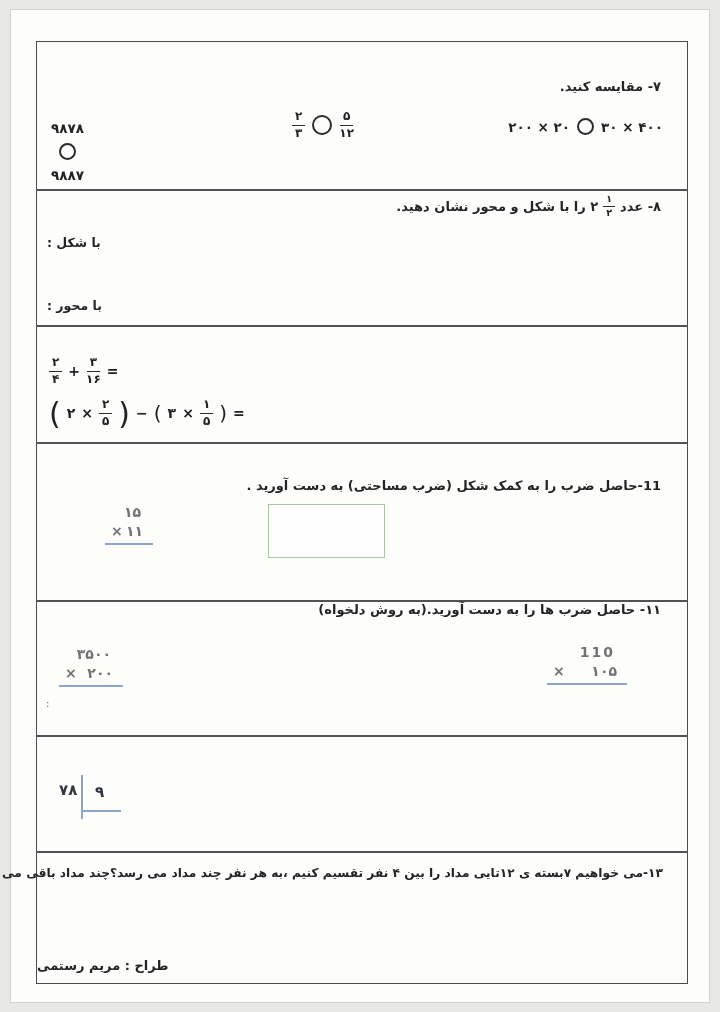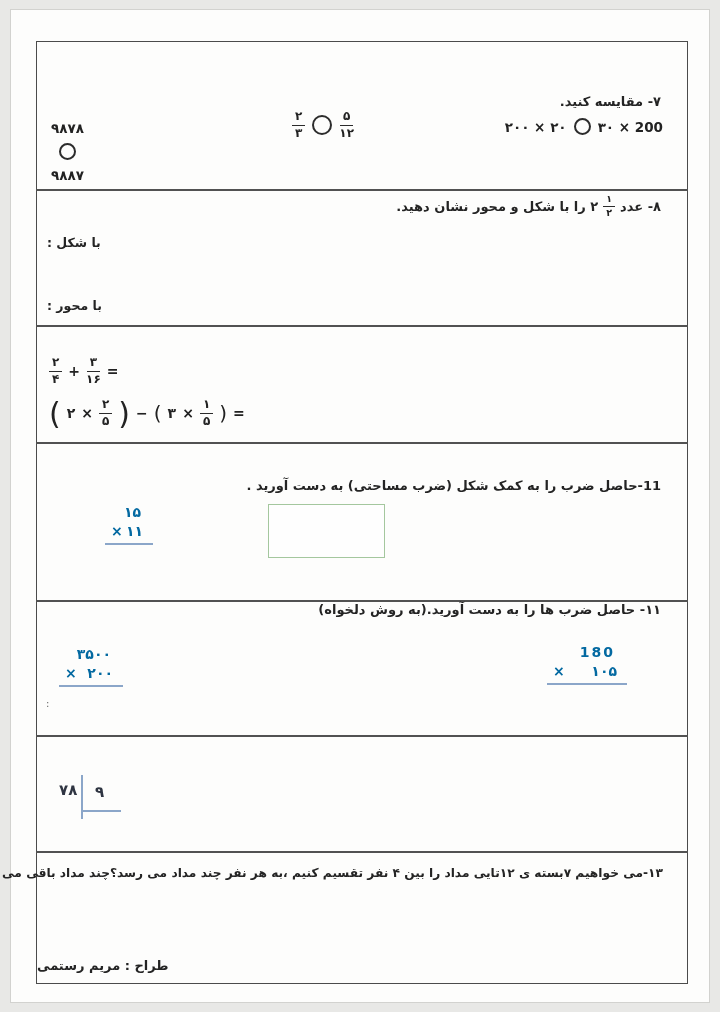--- a/index.html
+++ b/index.html
@@ -44,47 +44,47 @@
             font-size:13px; font-weight:bold; color:#242424; white-space:nowrap; }
   .q8line .frac { font-size:9.5px; font-weight:bold; }
 
   
   .expr { position:absolute; display:flex; direction:ltr; align-items:center; gap:6px;
           font-size:14px; font-weight:bold; color:#222; }
   .paren-big { font-size:30px; font-weight:normal; line-height:0.9; }
   .paren-sm  { font-size:20px; font-weight:normal; line-height:0.9; }
 
   
-  .mult { position:absolute; color:#0369a1; font-size:14px; font-weight:bold; letter-spacing:2px; }
+  .mult { position:absolute; color:#737373; font-size:14px; font-weight:bold; letter-spacing:2px; }
   .mult .m-top { text-align:right; padding:0 12px 3px 6px; }
   .mult .m-bot { display:flex; justify-content:space-between; align-items:flex-end;
                  padding:0 10px 4px 6px; border-bottom:2px solid #8ba6c9; }
 
   
   .divpart { position:absolute; color:#2f3542; font-size:15px; font-weight:bold; letter-spacing:2px; }
   .dline { position:absolute; background:#8ba6c9; }
 
   .area-rect { position:absolute; border:1.5px solid #a4c79e; background:#fefefe; }
 
   .footer { position:absolute; left:0; right:0; text-align:left; direction:rtl;
             font-size:13px; font-weight:bold; color:#242424; }
   .stray { position:absolute; font-size:10px; color:#666; }
 </style>
 </head>
 <body>
 
 <div class="page">
   <div class="sheet">
 
-    <div class="qtitle" style="right:26px; top:52px;">۷- مقایسه کنید.</div>
+    <div class="qtitle" style="right:26px; top:37px;">۷- مقایسه کنید.</div>
 
     <div class="comp" style="right:24px; top:76px;">
       <span>۲۰۰ × ۲۰</span>
       <span class="circle"></span>
-      <span>۳۰ × 200</span>
+      <span>۳۰ × ۴۰۰</span>
     </div>
 
     <div class="comp" style="left:255px; top:68px;">
       <span class="frac md">
         <span class="num">۲</span>
         <span class="den">۳</span>
       </span>
       <span class="circle big"></span>
       <span class="frac md">
         <span class="num">۵</span>
@@ -161,21 +161,21 @@
       </div>
     </div>
 
     <div class="area-rect" style="left:231px; top:462px; width:117px; height:54px;"></div>
 
     <div class="sep" style="top:558px;"></div>
 
     <div class="qtitle" style="right:26px; top:560px;">۱۱- حاصل ضرب ها را به دست آورید.(به روش دلخواه)</div>
 
     <div class="mult" style="left:510px; top:602px; width:80px;">
-      <div class="m-top">180</div>
+      <div class="m-top">110</div>
       <div class="m-bot">
         <span>×</span>
         <span>۱۰۵</span>
       </div>
     </div>
 
     <div class="mult" style="left:22px; top:604px; width:64px;">
       <div class="m-top">۳۵۰۰</div>
       <div class="m-bot">
         <span>×</span>

